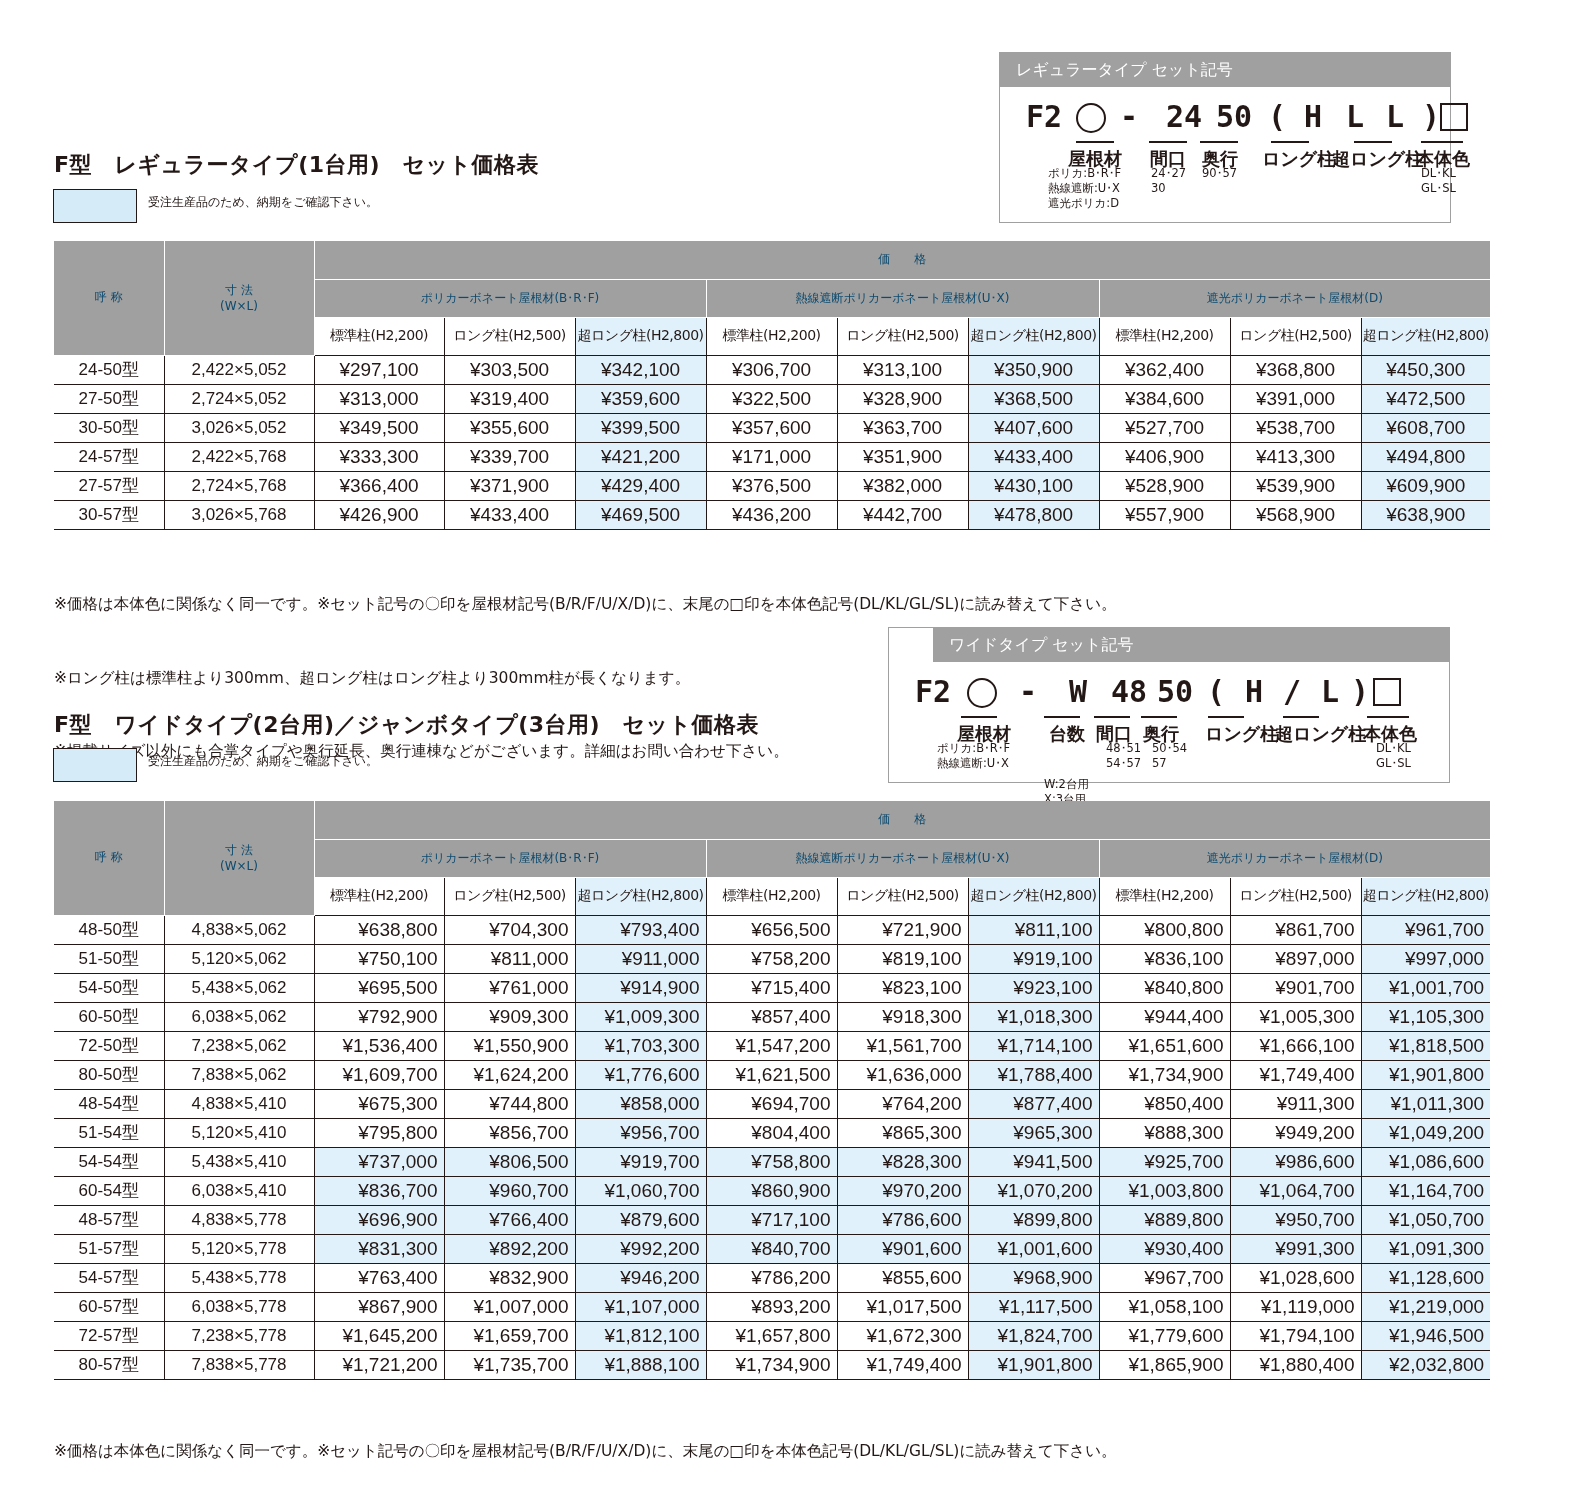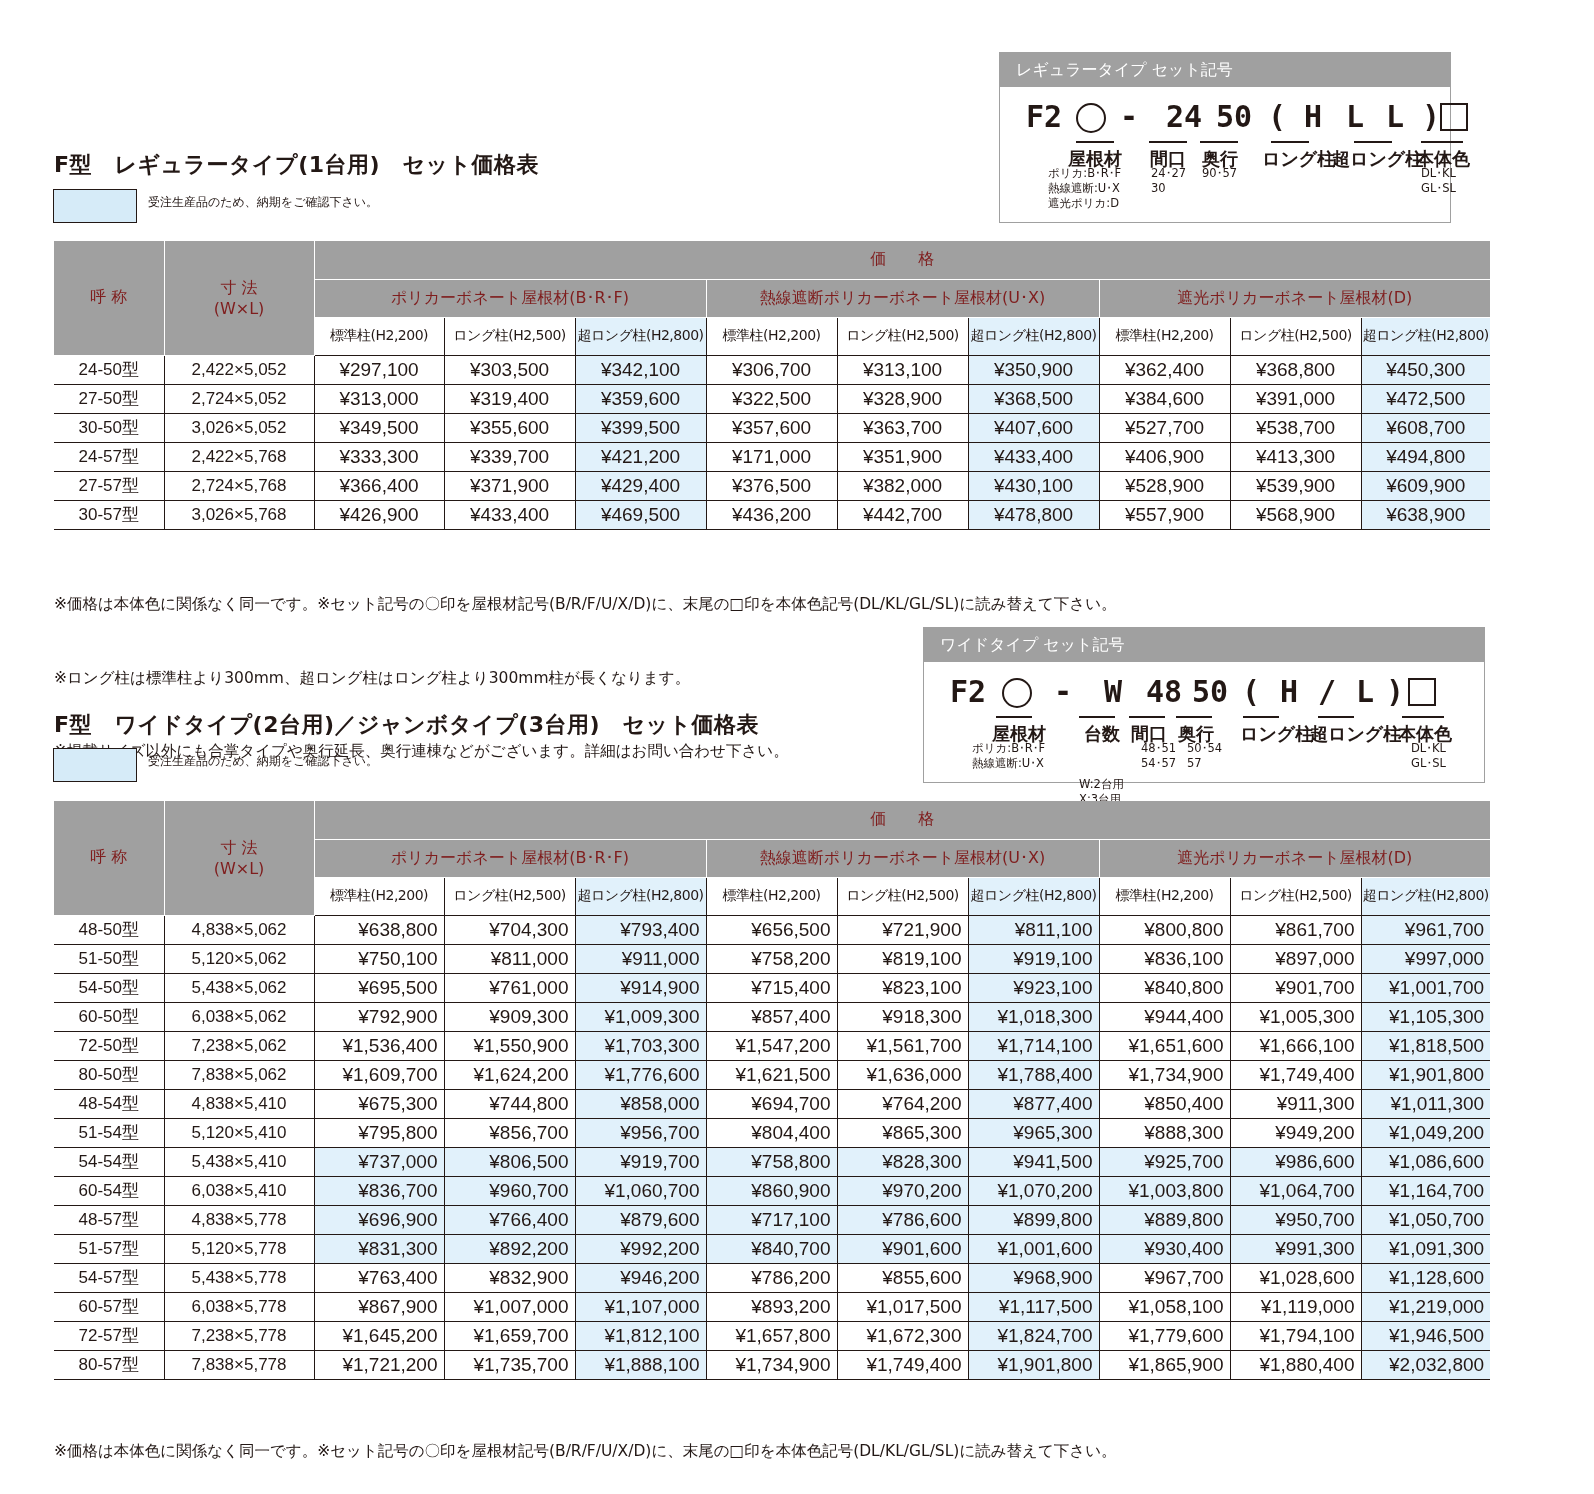--- a/index.html
+++ b/index.html
@@ -2,21 +2,21 @@
 <html><head>
 <meta charset="utf-8">
 <style>
   html, body { margin:0; padding:0; background:#ffffff; }
   body { width:1594px; height:1494px; position:relative; font-family:"DejaVu Sans", sans-serif; color:#231815; overflow:hidden; }
   .abs { position:absolute; }
   .section-title { font-size:22px; font-weight:bold; letter-spacing:0.5px; white-space:pre; }
   .legend-swatch { width:84px; height:34px; background:#d6ebf8; border:1.5px solid #231815; box-sizing:border-box; }
   .legend-text { font-size:12px; }
   table.price { border-collapse:collapse; table-layout:fixed; position:absolute; left:54px; width:1436px; }
-  table.price th { background:#a0a0a0; color:#7f1d1d; font-weight:normal; border-right:1.5px solid #ffffff; border-bottom:1.5px solid #ffffff; font-size:16px; padding:0; }
+  table.price th { background:#a0a0a0; color:#0c4a6e; font-weight:normal; border-right:1.5px solid #ffffff; border-bottom:1.5px solid #ffffff; font-size:12px; padding:0; }
   table.price th.last { border-right:none; }
   table.price th.sub { background:#ffffff; color:#231815; font-size:14px; border-right:1px solid #231815; border-bottom:1.5px solid #231815; letter-spacing:-0.5px; }
   table.price th.sub.hl { background:#e1f1fb; }
   table.price th.sub.last { border-right:none; }
   table.price td { border-right:1px solid #231815; border-bottom:1px solid #231815; font-size:19px; height:28px; padding:0 6px; white-space:nowrap; font-family:"Liberation Sans", sans-serif; }
   table.price td.last { border-right:none; }
   table.price td.name, table.price td.dim { text-align:center; font-size:17px; }
   table.price td.price { text-align:center; }
   table.wide td.price { text-align:right; }
   table.price td.hl { background:#e1f1fb; }
@@ -203,21 +203,21 @@
   <div>※ロング柱は標準柱より300mm、超ロング柱はロング柱より300mm柱が長くなります。</div>
   <div>※掲載サイズ以外にも合掌タイプや奥行延長、奥行連棟などがございます。詳細はお問い合わせ下さい。</div>
   <div class="note-red">(ご注意)強風や積雪が予想される場合、商品破損防止のため必ず補助柱をセットして下さい。</div>
   <div class="note-red">商品が破損する恐れがあります。補助柱は、柱本数と同数をご用意下さい。</div>
 </div>
 
 <div class="abs section-title" style="left:54px; top:710px;">F型　ワイドタイプ(2台用)／ジャンボタイプ(3台用)　セット価格表</div>
 <div class="abs legend-swatch" style="left:53px; top:748px;"></div>
 <div class="abs legend-text" style="left:148px; top:753px;">受注生産品のため、納期をご確認下さい。</div>
 
-<div class="abs code-box" style="left:923px; top:627px; width:562px; height:156px;">
+<div class="abs code-box" style="left:888px; top:627px; width:562px; height:156px;padding-left:44px;">
   <div class="hdr">ワイドタイプ セット記号</div>
   <div class="code-row" style="left:26px; top:46px;">
     <span style="position:absolute; left:0;">F2</span>
     <span style="position:absolute; left:52px; top:4px;" class="circle"></span>
     <span style="position:absolute; left:104px;">-</span>
     <span style="position:absolute; left:154px;">W</span>
     <span style="position:absolute; left:196px;">48</span>
     <span style="position:absolute; left:242px;">50</span>
     <span style="position:absolute; left:292px;">(</span>
     <span style="position:absolute; left:330px;">H</span>

